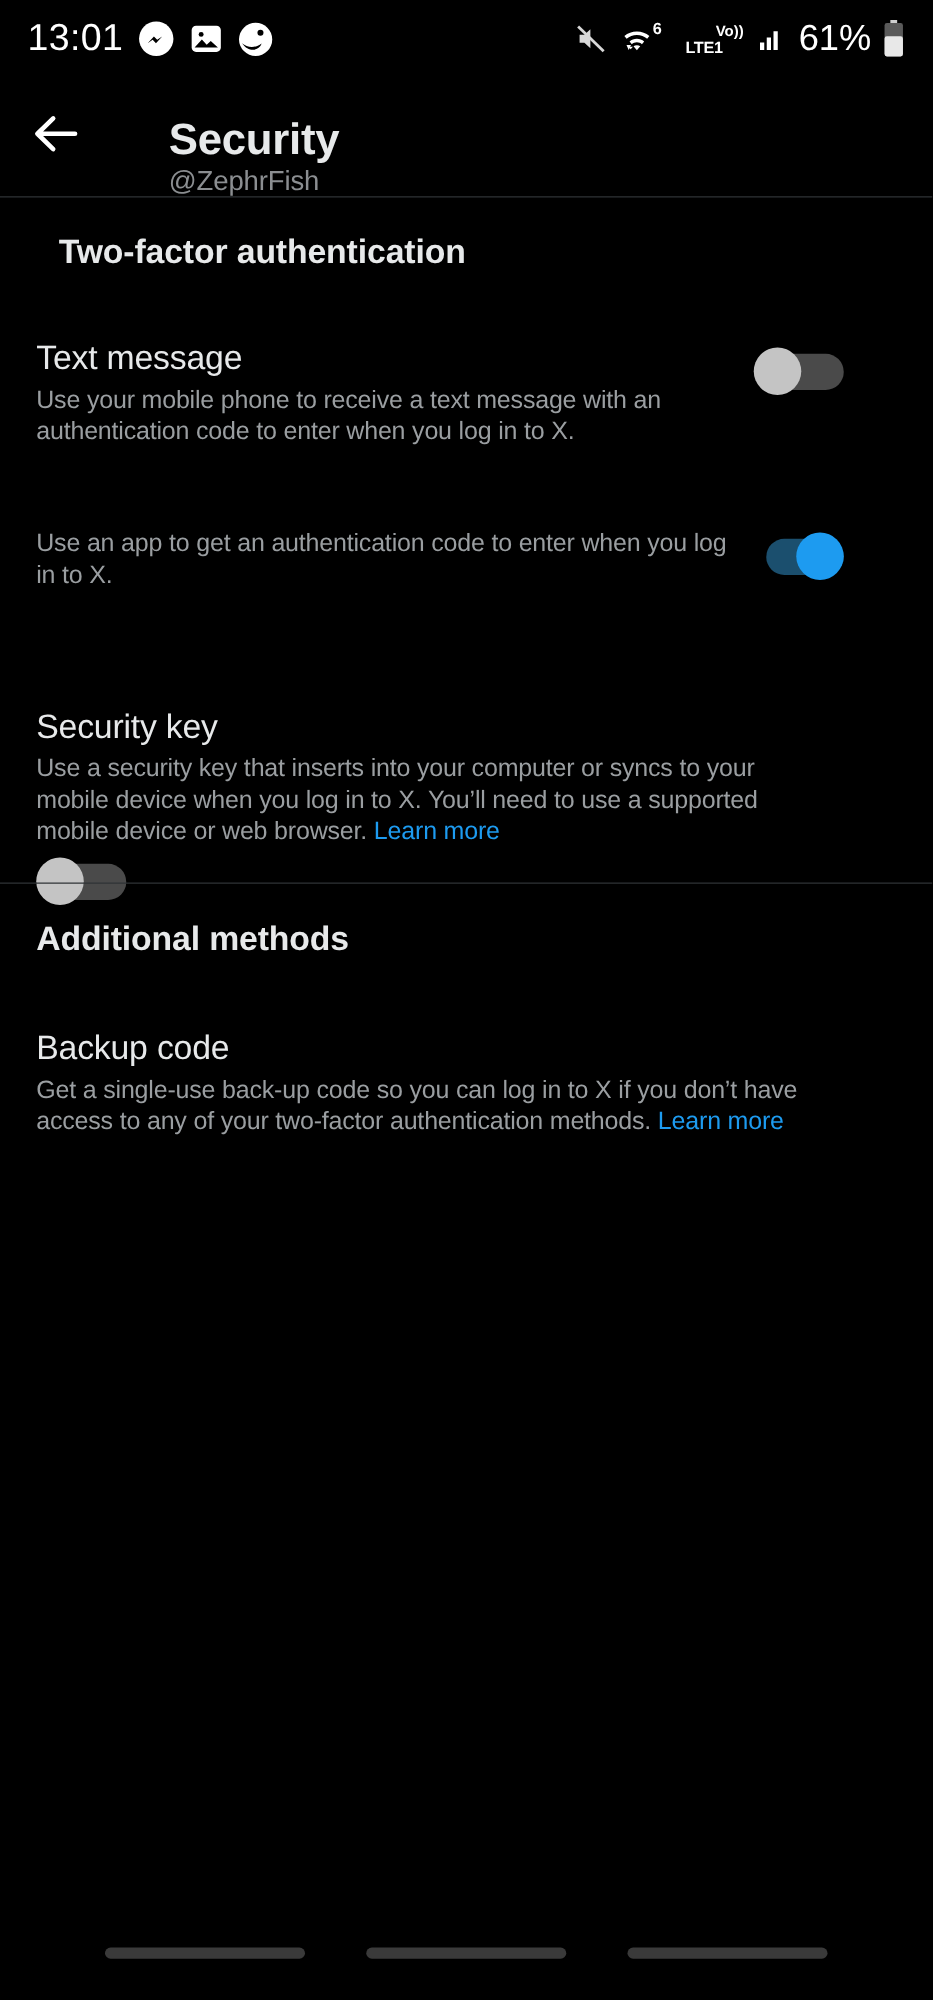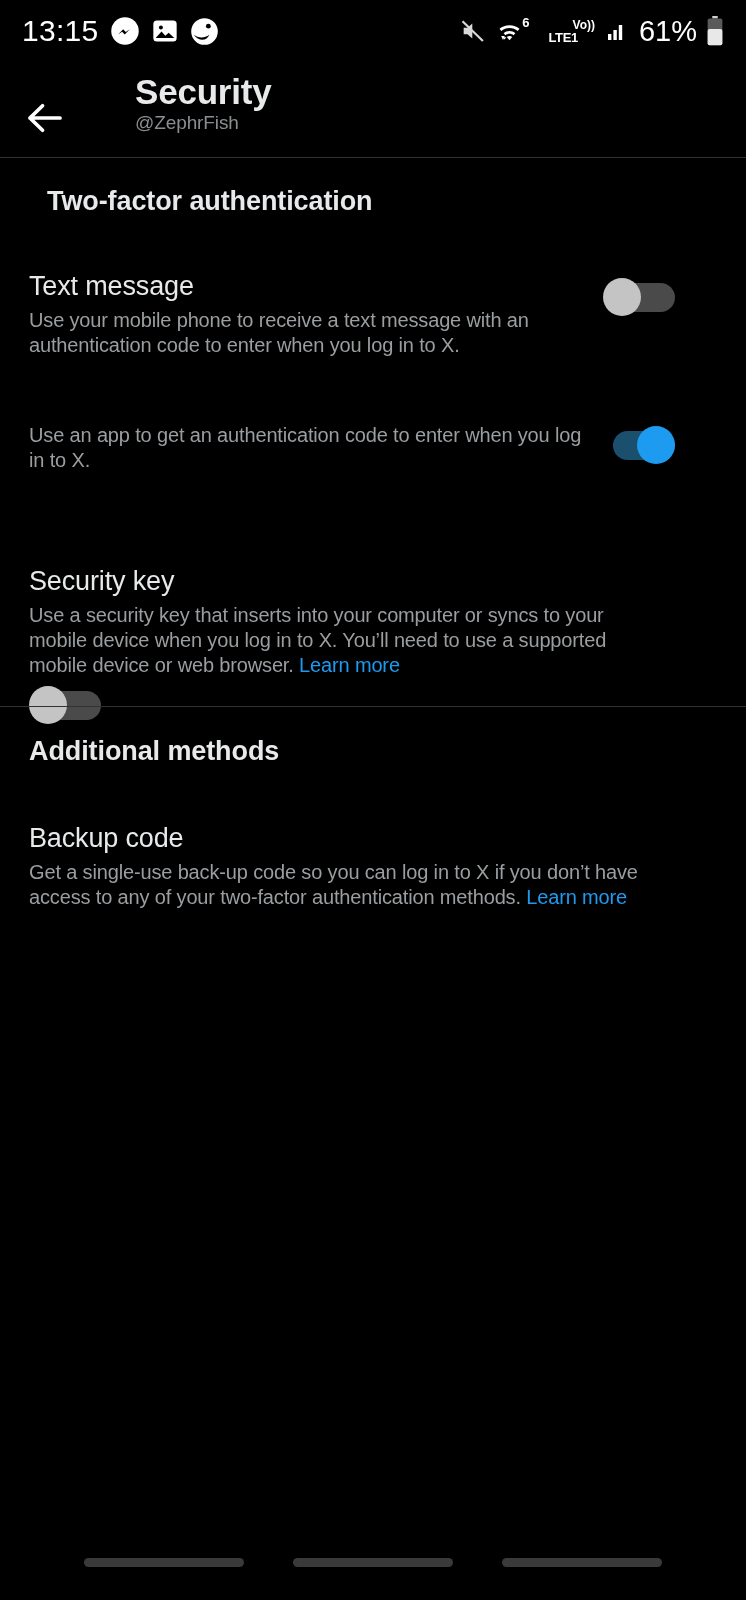--- a/index.html
+++ b/index.html
@@ -24,34 +24,34 @@
   .sb-right{ display:flex; align-items:center; gap:9px; }
   .sb-batt-text{ font-size:29px; font-weight:400; color:#ffffff; letter-spacing:0px; }
   .volte-stack{ display:flex; flex-direction:column; align-items:center; line-height:1; }
   .volte-top{ font-size:12px; font-weight:700; color:#fff;margin-left:41px; }
   .volte-bot{ font-size:13px; font-weight:700; color:#fff; letter-spacing:-0.3px; }
   .wifi-wrap{ position:relative; display:flex; align-items:flex-end; }
   .wifi-num{ position:absolute; top:-3px; right:-7px; font-size:13px; font-weight:700; color:#fff;}
 
   
   .header{
-    position:absolute; top:72px; left:0; width:650px; height:95px;
-    display:flex; align-items:flex-start;
+    position:absolute; top:62px; left:0; width:650px; height:95px;
+    display:flex; align-items:flex-end;
   }
   .back-btn{
     width:90px; height:95px; display:flex; align-items:center; justify-content:center;
     cursor:pointer;
   }
   .head-texts{ display:flex; flex-direction:column; justify-content:center; margin-left:45px; }
   .head-title{
     font-size:35px; font-weight:700; color:#e7e9ea; line-height:1.12;
     letter-spacing:-0.2px;
   }
   .head-sub{
-    font-size:19px; font-weight:400; color:#8b8e91; line-height:1.15; margin-top:1px;
+    font-size:22px; font-weight:400; color:#8b8e91; line-height:1.15; margin-top:1px;
     letter-spacing:-0.1px;
   }
   .divider{
     position:absolute; left:0; width:746px; height:1px; background:#2f3336;
   }
   #hdr-div{ top:157px; }
   #sec-div{ top:706px; }
 
   
   .section-title{
@@ -105,21 +105,21 @@
     display:flex; align-items:center; justify-content:space-around;
     padding:0 60px 16px 60px;
   }
   .nav-pill{ width:160px; height:9px; border-radius:5px; background:#3a3a3a; }
 </style>
 </head>
 <body>
 
 <div class="statusbar">
   <div class="sb-left">
-    <span class="sb-clock">13:15</span>
+    <span class="sb-clock">13:01</span>
 
     <span class="sb-icon">
       <svg width="30" height="30" viewBox="0 0 24 24">
         <circle cx="12" cy="12" r="11" fill="#ffffff"></circle>
         <path d="M6.5 14.8l4.0-4.3 2.1 2.2 3.2-2.2-4.0 4.3-2.1-2.2z" fill="#000000"></path>
       </svg>
     </span>
 
     <span class="sb-icon">
       <svg width="28" height="28" viewBox="0 0 24 24">

